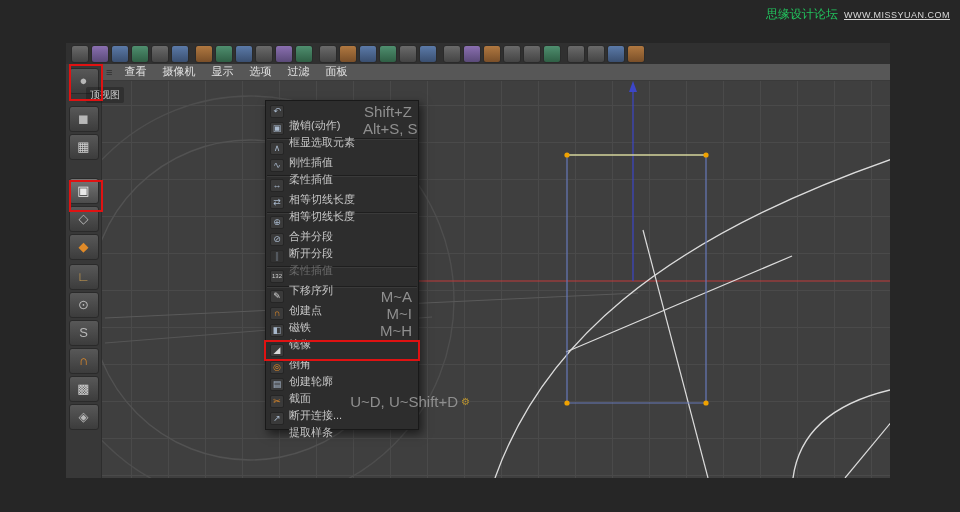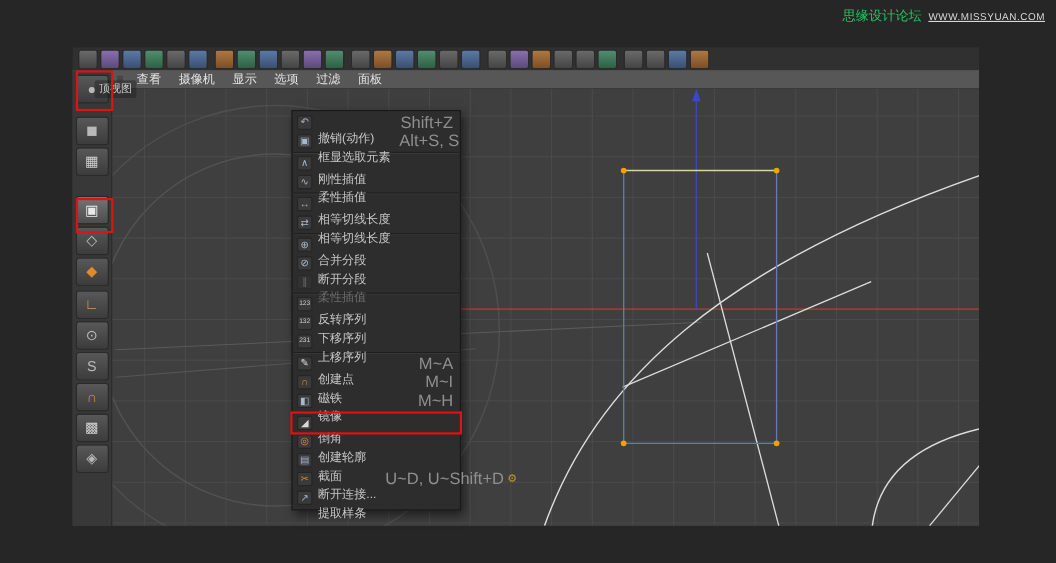--- a/index.html
+++ b/index.html
@@ -34,29 +34,29 @@
   .lt-item.gap4{margin-top:4px;}
   .lt-item.sel{background:linear-gradient(#757575,#4c4c4c);color:#e8e8e8;}
   .lt-item.c-orange{color:#e08a28;}
   .lt-item.c-tan{color:#d0a050;}
   .lt-item.c-check{color:#cfcfcf;}
   
   .menubar{position:absolute;left:102px;top:64px;width:788px;height:17px;
     background:#575757;border-bottom:1px solid #3a3a3a;box-sizing:border-box;
     display:flex;align-items:center;font-size:11px;color:#e2e2e2;z-index:4;}
   .mb-grip{color:#2f2f2f;font-size:11px;margin:0 4px 0 4px;}
-  .mb-item{padding:0 8px;cursor:pointer;line-height:16px;white-space:nowrap;}
+  .mb-item{padding:0 8px;cursor:pointer;line-height:16px;white-space:nowrap;font-family:Liberation Mono, monospace;}
   
   .viewport{position:absolute;left:102px;top:81px;width:788px;height:397px;z-index:2;
     background-color:#3f3f3f;
     background-image:linear-gradient(#4a4a4a 1px,transparent 1px),
                      linear-gradient(90deg,#4a4a4a 1px,transparent 1px);
     background-size:37px 37px;background-position:-8px -13px;}
   .vp-svg{position:absolute;left:102px;top:81px;z-index:3;}
-  .vp-label{position:absolute;left:86px;top:73px;z-index:5;font-size:10px;color:#cccccc;
+  .vp-label{position:absolute;left:86px;top:87px;z-index:5;font-size:10px;color:#cccccc;
     background:rgba(20,20,20,.35);padding:1px 4px;border-radius:2px;white-space:nowrap;}
   
   .ctx-menu{position:absolute;left:265px;top:100px;width:152px;z-index:6;
     background:#2d2d2d;border:1px solid #191919;box-sizing:content-box;
     box-shadow:3px 4px 9px rgba(0,0,0,.55);padding:2px 0;font-size:11px;}
   .menu-item{height:17px;display:flex;align-items:center;padding:0 6px 0 4px;
     color:#c6c6c6;cursor:pointer;white-space:nowrap;}
   .mi-icon{flex:0 0 14px;width:14px;height:13px;margin-right:5px;border-radius:2px;
     background:#3a3a3a;border:1px solid #252525;box-sizing:border-box;
     font-size:9px;line-height:11px;text-align:center;color:#a8b8cc;overflow:hidden;}
@@ -223,32 +223,22 @@
     <span class="mi-short"></span>
   </div>
   <div class="menu-item disabled">
     <span class="mi-icon">∥</span>
     <span class="mi-label">柔性插值</span>
     <span class="mi-short"></span>
   </div>
   <div class="menu-sep"></div>
 
   <div class="menu-item">
-    <span class="mi-icon num">123</span>
-    <span class="mi-label">反转序列</span>
-    <span class="mi-short"></span>
-  </div>
-  <div class="menu-item">
     <span class="mi-icon num">132</span>
     <span class="mi-label">下移序列</span>
-    <span class="mi-short"></span>
-  </div>
-  <div class="menu-item">
-    <span class="mi-icon num">231</span>
-    <span class="mi-label">上移序列</span>
     <span class="mi-short"></span>
   </div>
   <div class="menu-sep"></div>
 
   <div class="menu-item">
     <span class="mi-icon wc">✎</span>
     <span class="mi-label">创建点</span>
     <span class="mi-short">M~A</span>
   </div>
   <div class="menu-item">

